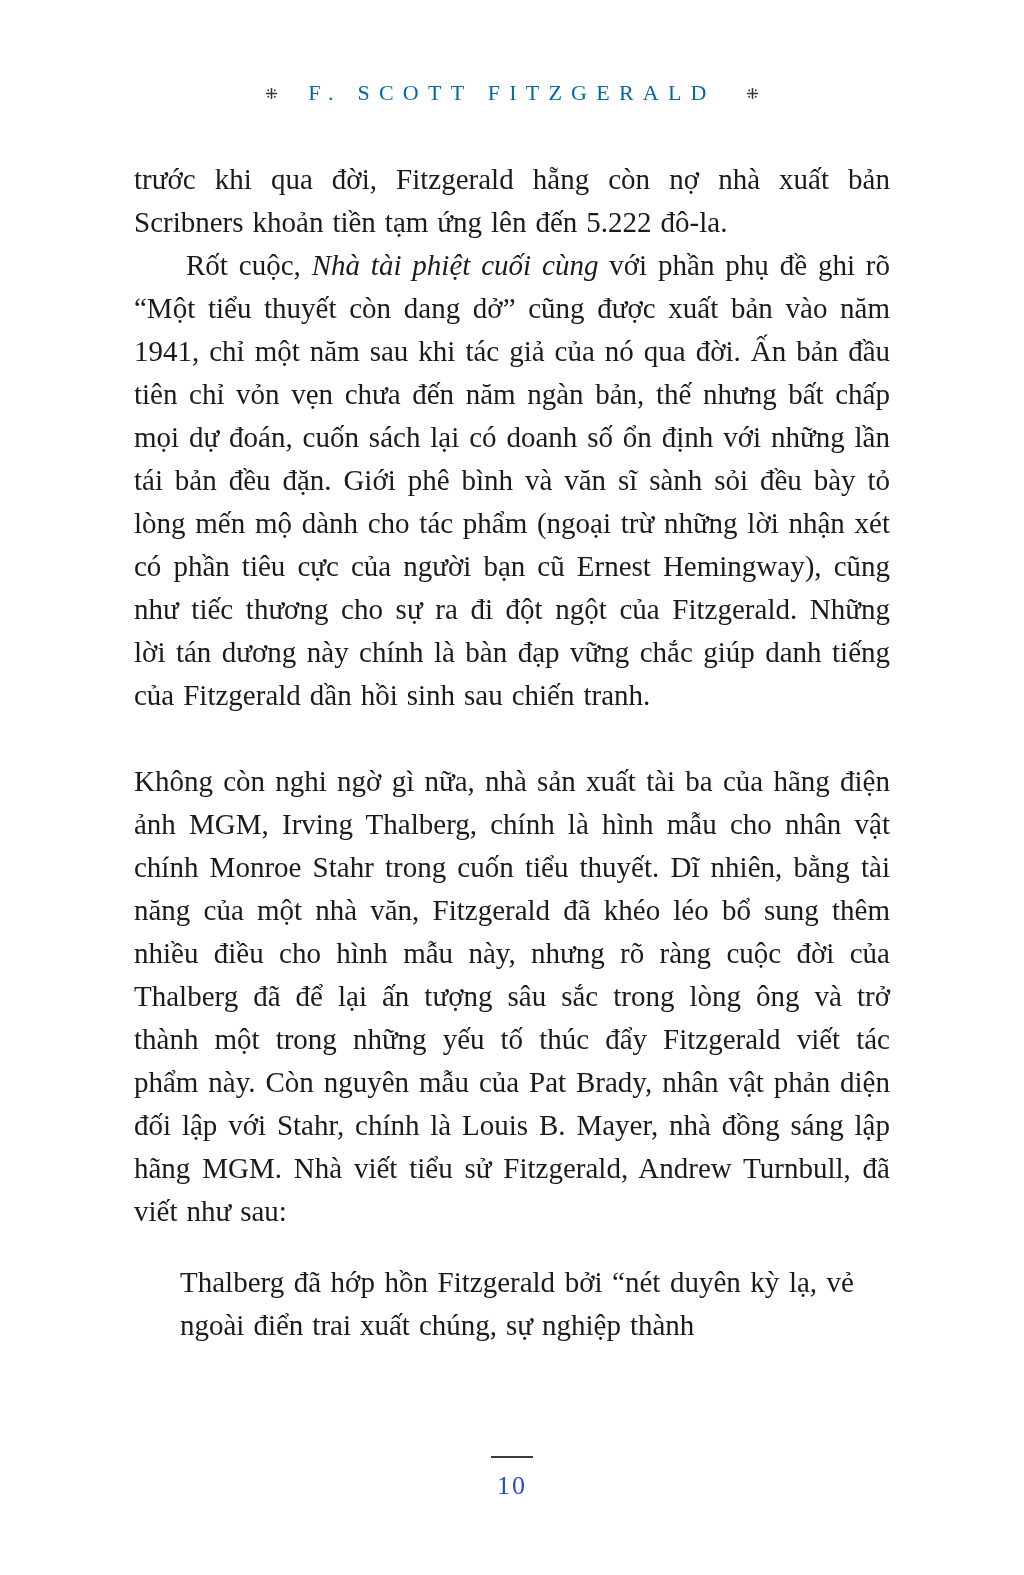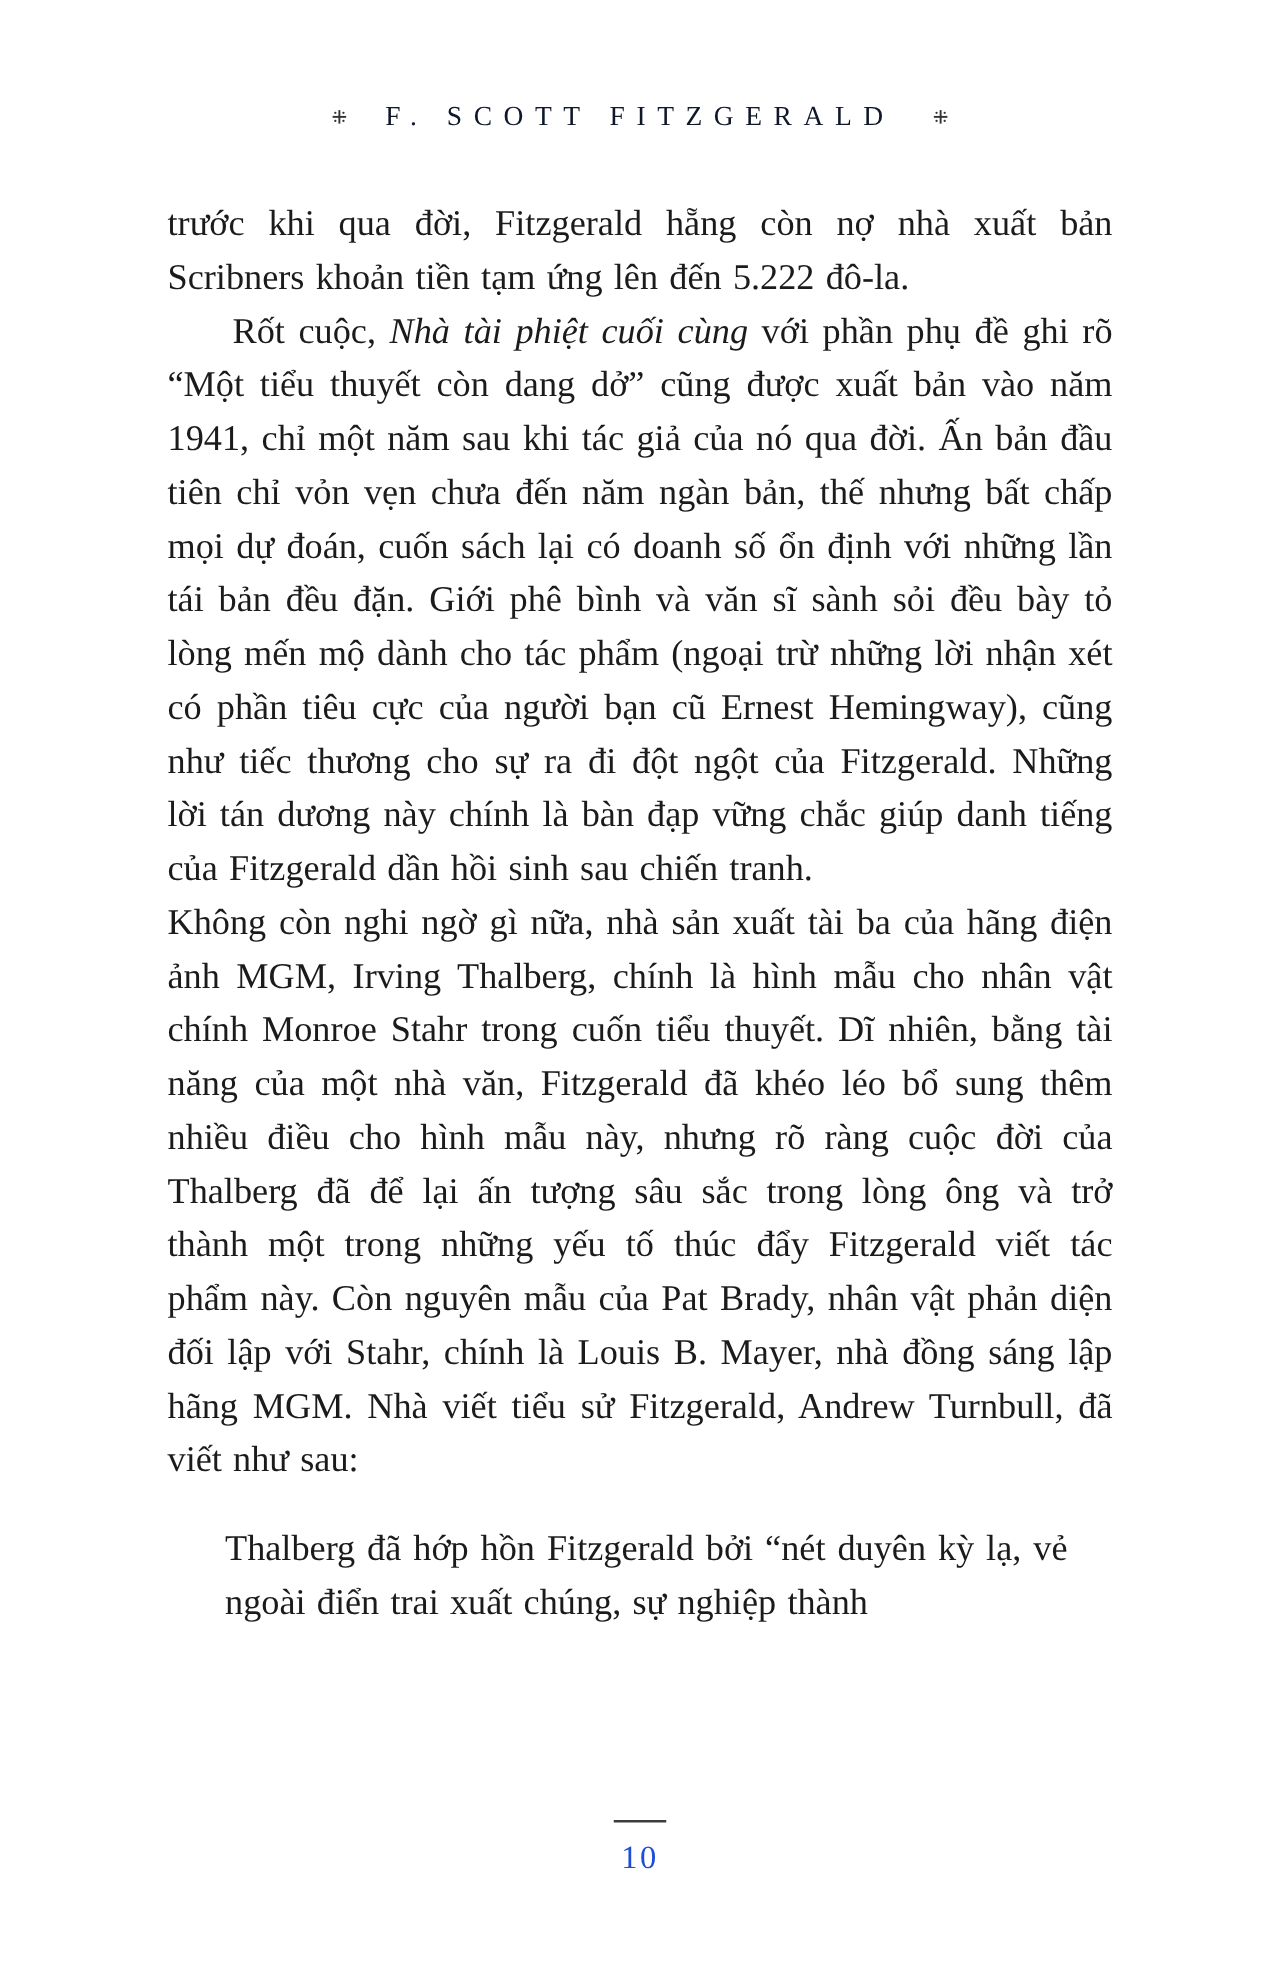--- a/index.html
+++ b/index.html
@@ -23,41 +23,41 @@
     justify-content: center;
     align-items: center;
     gap: 30px;
   }
 
   .header-title {
     margin: 0;
     font-size: 22px;
     font-weight: 400;
     letter-spacing: 0.42em;
-    color: #0f172a;
+    color: #0369a1;
     white-space: nowrap;
   }
 
   .ornament { display: inline-flex; align-items: center; }
   .ornament svg { width: 13px; height: 13px; }
 
   .text-block {
     position: absolute;
     top: 158px;
     left: 134px;
     width: 756px;
     font-size: 29px;
     line-height: 43px;
     text-align: justify;
     word-spacing: 0.06em;
   }
 
   .para { margin: 0; }
   .para.indent { text-indent: 52px; }
-  .section-start { }
+  .section-start { margin-top: 43px; }
 
   .book-title { font-style: italic; }
 
   blockquote.quote {
     margin: 28px 36px 0 46px;
     text-align: justify;
   }
 
   .page-footer {
     position: absolute;

